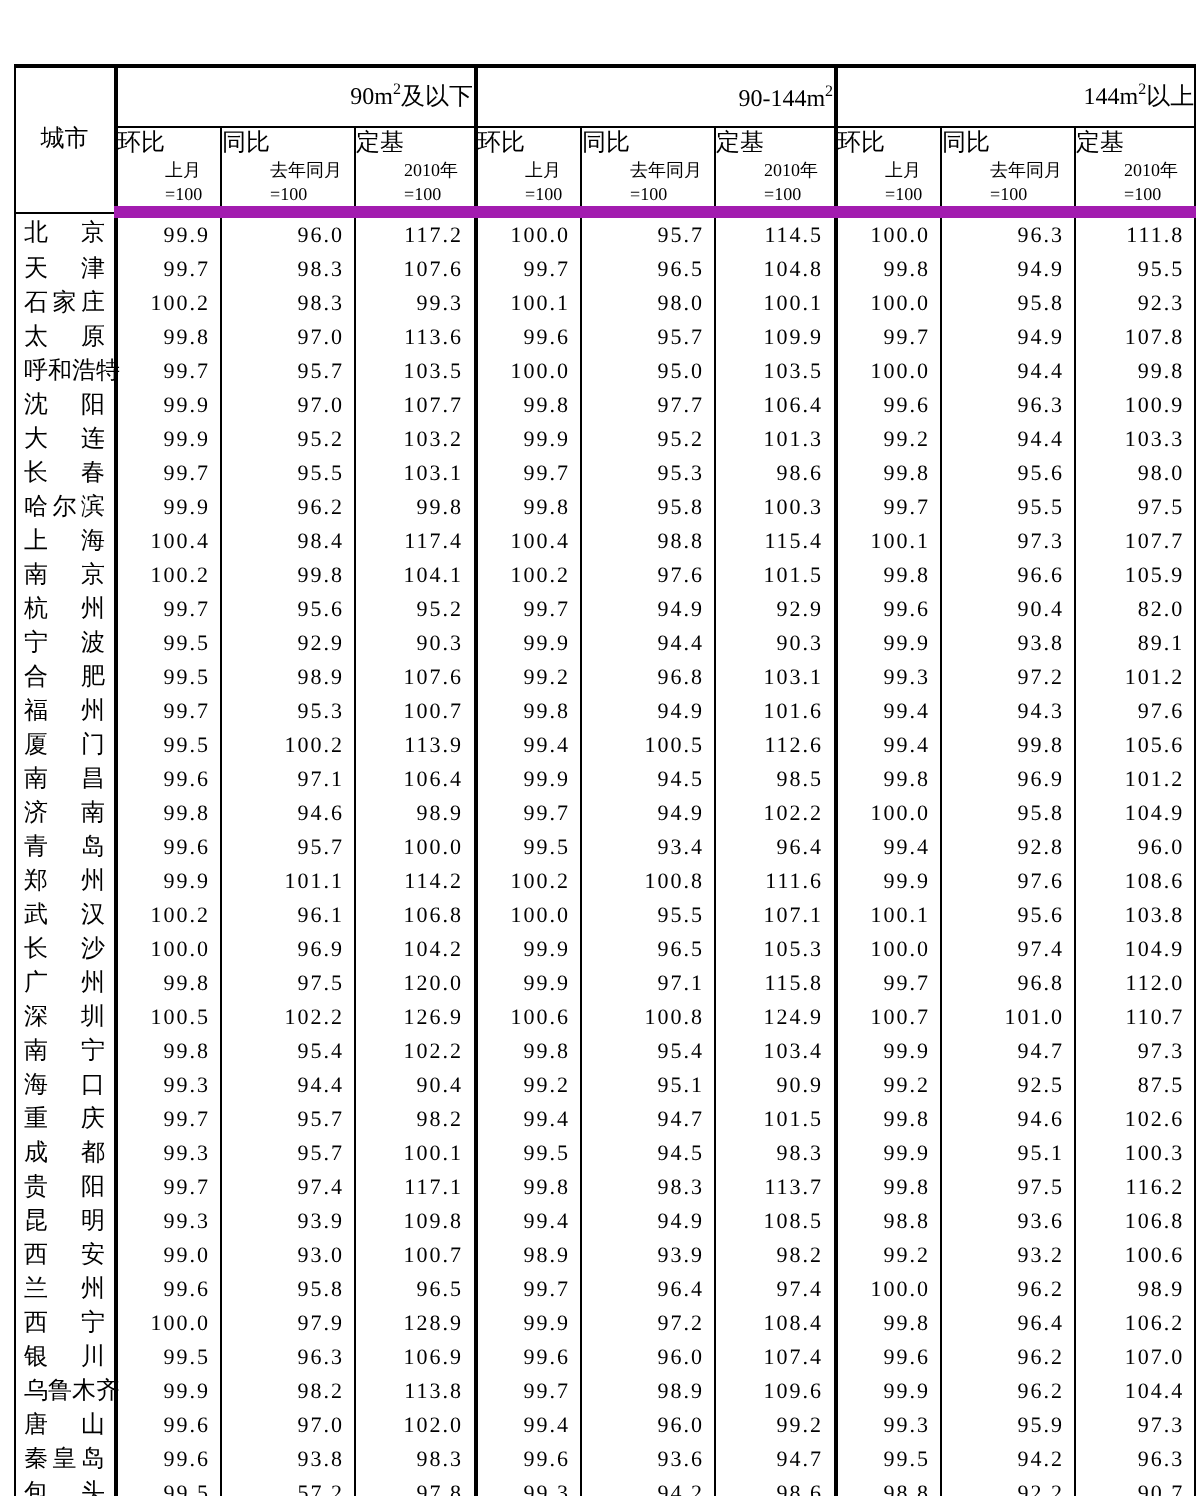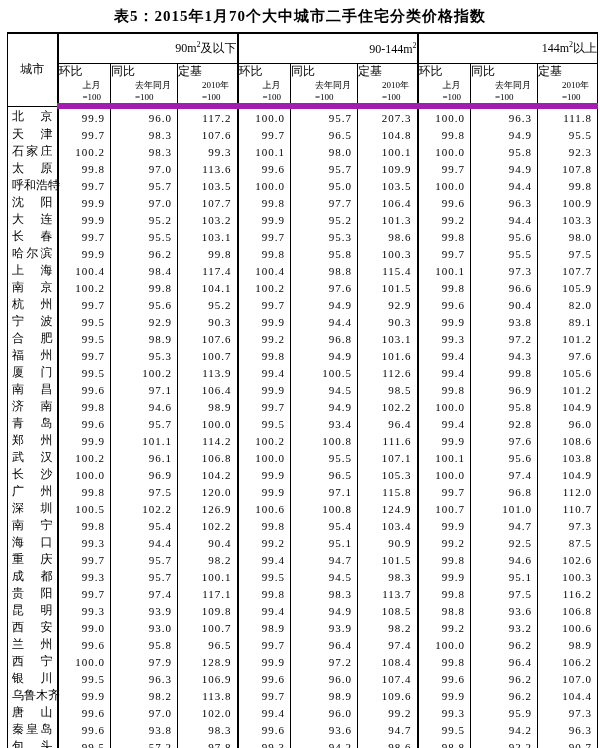--- a/index.html
+++ b/index.html
@@ -46,21 +46,20 @@
   td.num {
     border-right:1px solid #000; text-align:right; padding-right:5px;
     letter-spacing:1px; white-space:nowrap;
   }
   td.num.last, th.sub.last, th.group.last { border-right:none; }
 </style>
 </head>
 <body>
 
 <div class="page">
-  <div class="title">表5：2015年1月70个大中城市二手住宅分类价格指数</div>
 
   <table class="idx">
     <colgroup>
       <col style="width:50px">
       <col style="width:53px">
         <col style="width:67px">
         <col style="width:60px">
       <col style="width:53px">
         <col style="width:67px">
         <col style="width:60px">
@@ -120,21 +119,21 @@
             <div class="cwrap">
               <span>北</span>
               <span>京</span>
             </div>
           </td>
           <td class="num">99.9</td>
           <td class="num">96.0</td>
           <td class="num bR2">117.2</td>
           <td class="num">100.0</td>
           <td class="num">95.7</td>
-          <td class="num bR2">207.3</td>
+          <td class="num bR2">114.5</td>
           <td class="num">100.0</td>
           <td class="num">96.3</td>
           <td class="num last">111.8</td>
         </tr>
         <tr>
           <td class="city">
             <div class="cwrap">
               <span>天</span>
               <span>津</span>
             </div>

